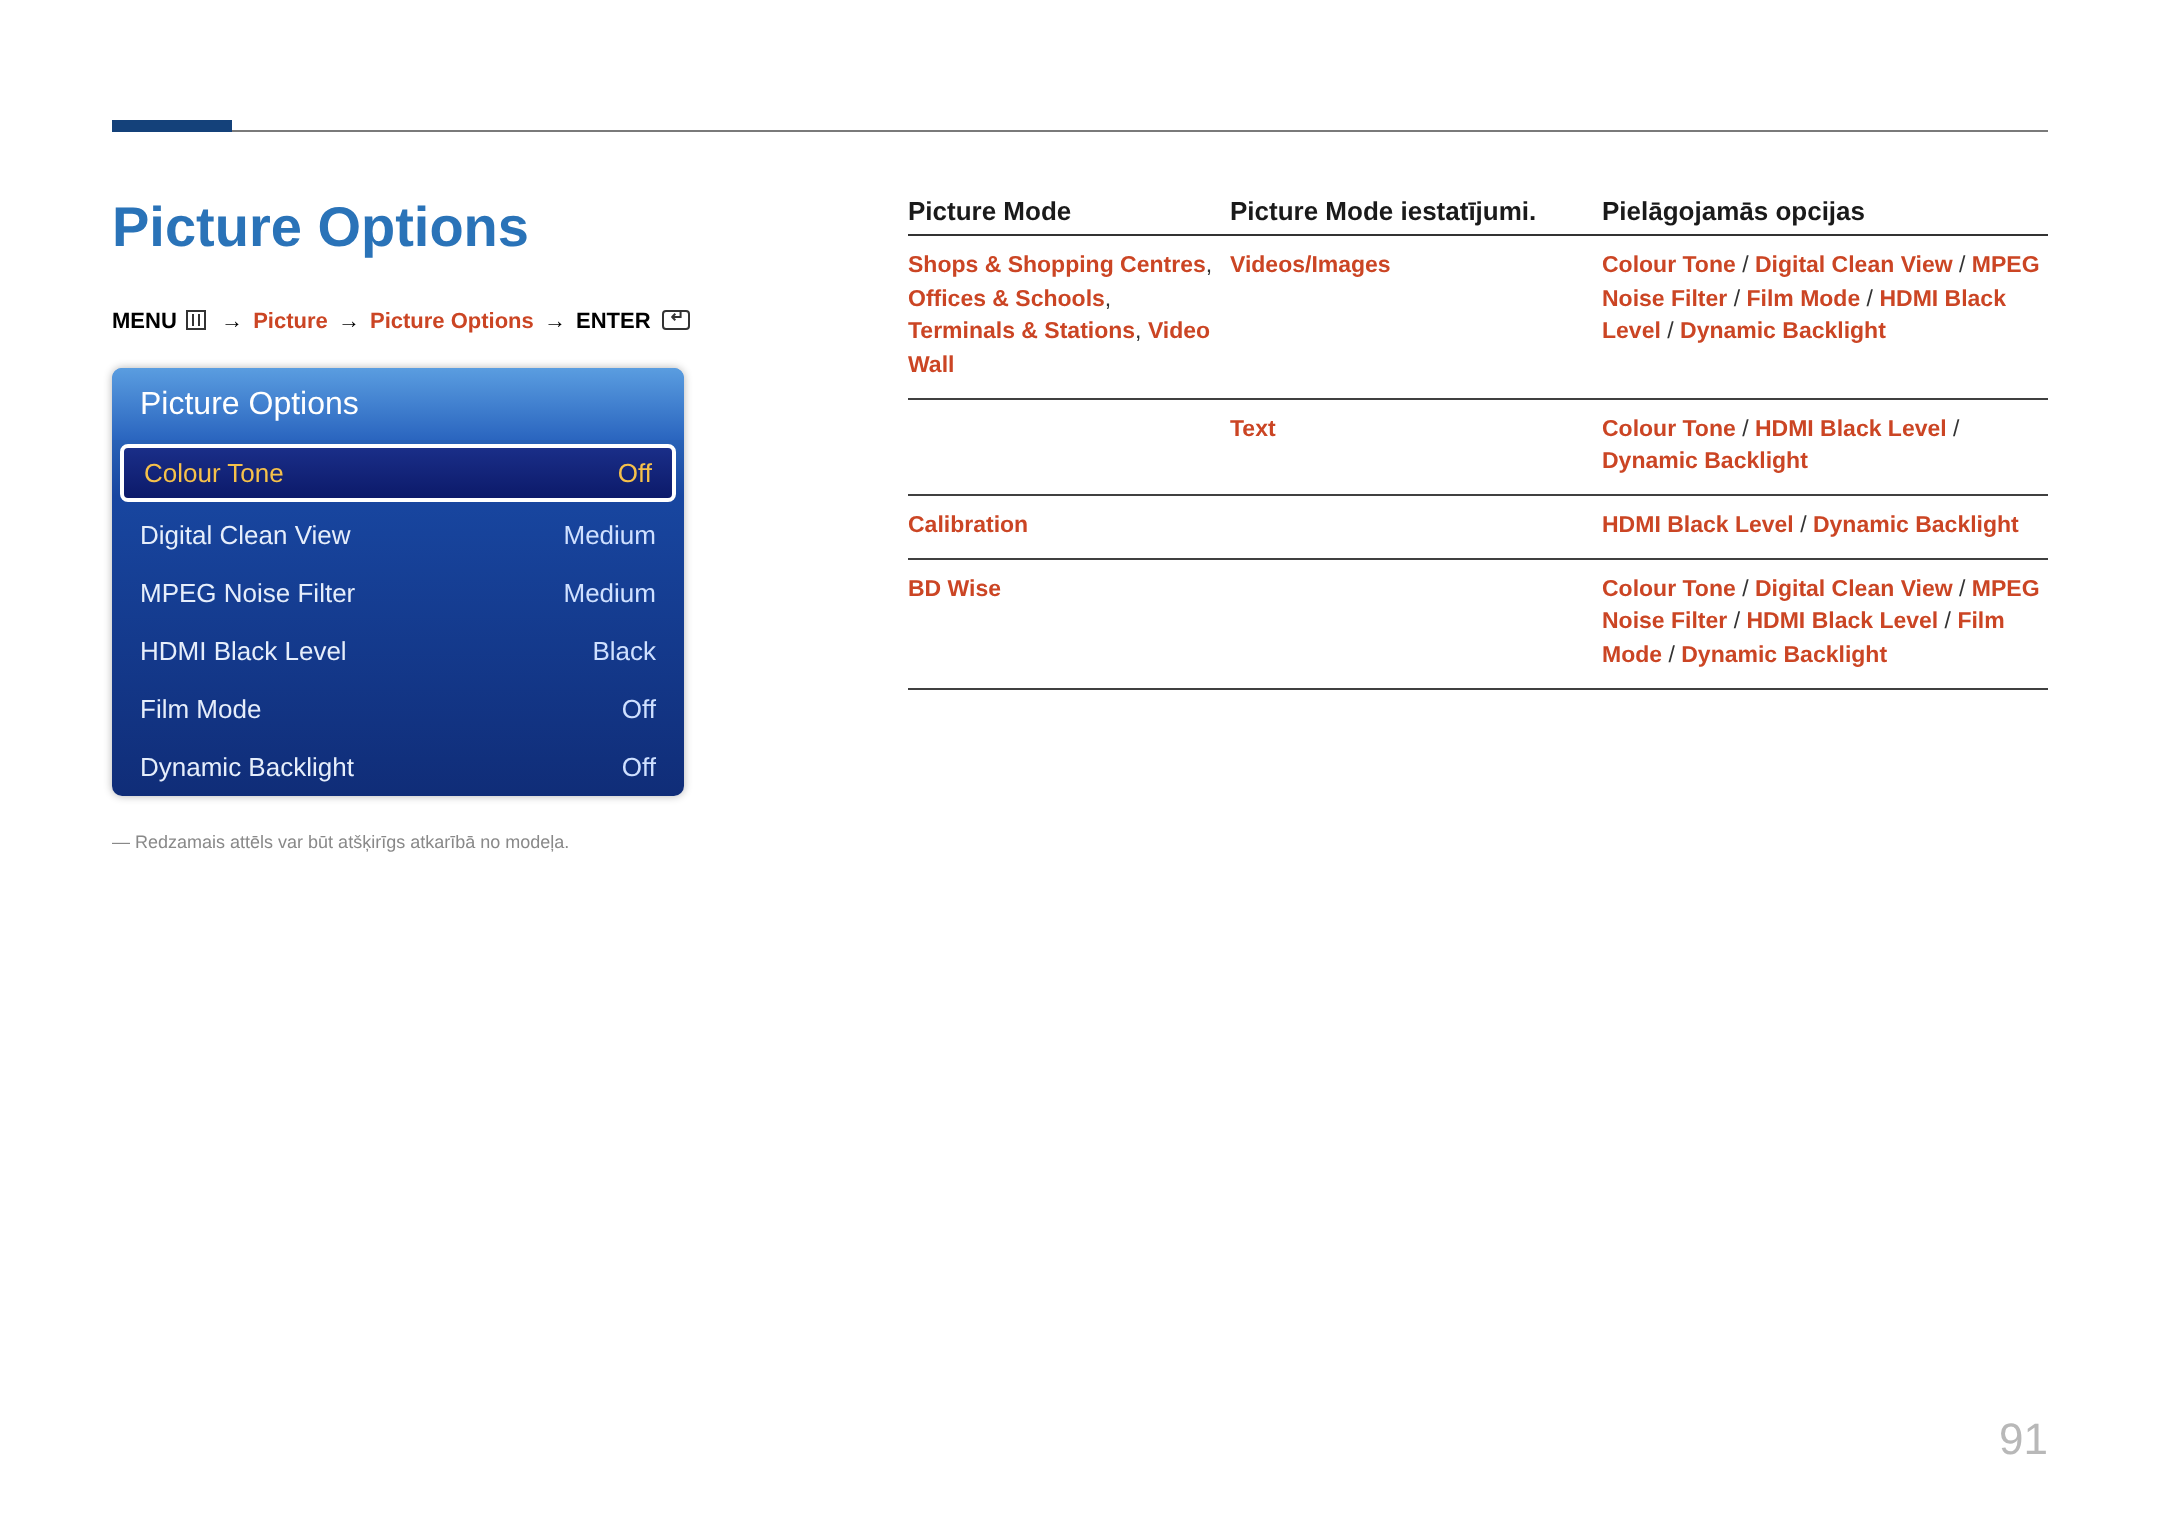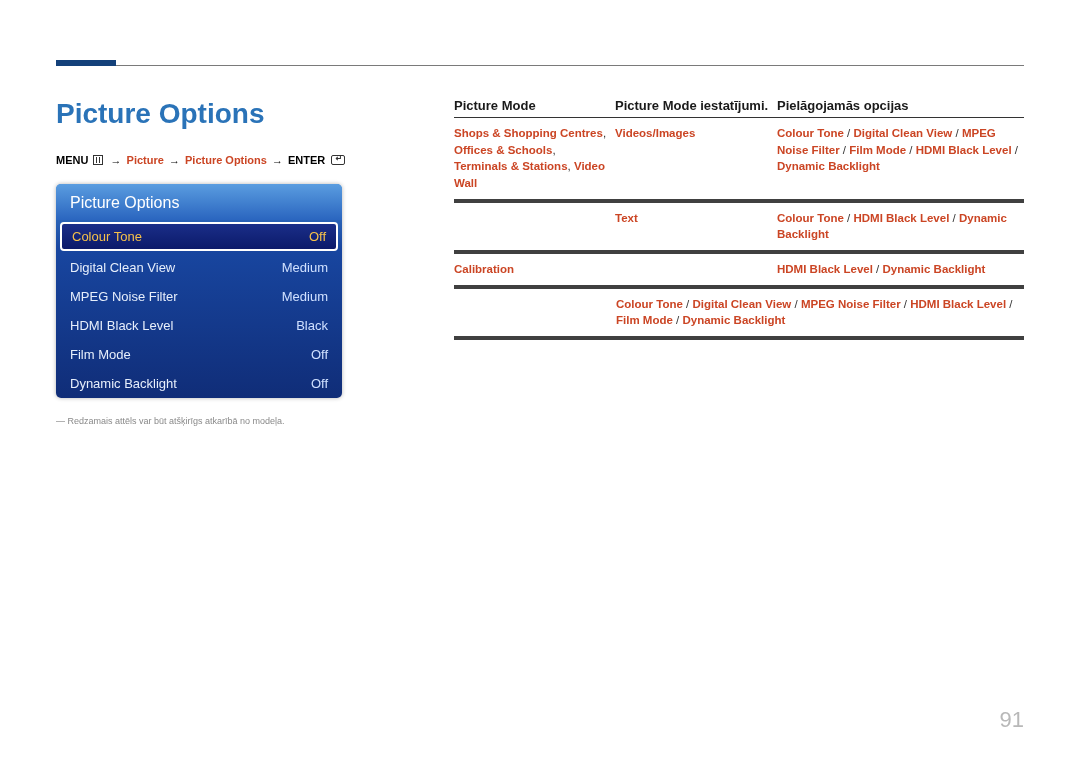--- a/index.html
+++ b/index.html
@@ -104,25 +104,25 @@
   }
   .thead {
     display: flex;
     border-bottom: 1.5px solid #333;
     padding-bottom: 4px;
     font-weight: 700;
     font-size: 13px;
     color: #1a1a1a;
   }
   .col1 { width: 161px; padding-right:8px;}
-  .col2 { width: 162px; padding-right:8px;}
+  .col2 { width: 186px; padding-right:8px;}
   .col3 { flex: 1; }
   .trow {
     display: flex;
-    border-bottom: 4px solid #404040;
+    border-bottom: 1px solid #404040;
     padding: 7px 0;
     line-height: 1.45;
     font-weight: 700;
   }
   .trow .c { color:#cb4524; }
   .trow .sep { color:#333; font-weight:400; }
 
   .page-number {
     position: absolute;
     bottom: 30px;
@@ -200,19 +200,20 @@
         <div class="col1"><span></span></div>
         <div class="col2"><span><span class="c">Text</span></span></div>
         <div class="col3"><span><span class="c">Colour Tone</span><span class="sep"> / </span><span class="c">HDMI Black Level</span><span class="sep"> / </span><span class="c">Dynamic Backlight</span></span></div>
       </div>
       <div class="trow">
         <div class="col1"><span><span class="c">Calibration</span></span></div>
         <div class="col2"><span></span></div>
         <div class="col3"><span><span class="c">HDMI Black Level</span><span class="sep"> / </span><span class="c">Dynamic Backlight</span></span></div>
       </div>
       <div class="trow">
+        <div class="col1"><span><span class="c">BD Wise</span></span></div>
         <div class="col2"><span></span></div>
         <div class="col3"><span><span class="c">Colour Tone</span><span class="sep"> / </span><span class="c">Digital Clean View</span><span class="sep"> / </span><span class="c">MPEG Noise Filter</span><span class="sep"> / </span><span class="c">HDMI Black Level</span><span class="sep"> / </span><span class="c">Film Mode</span><span class="sep"> / </span><span class="c">Dynamic Backlight</span></span></div>
       </div>
     </div>
 </div>
 
 <div class="page-number">91</div>
 
 </body></html>

